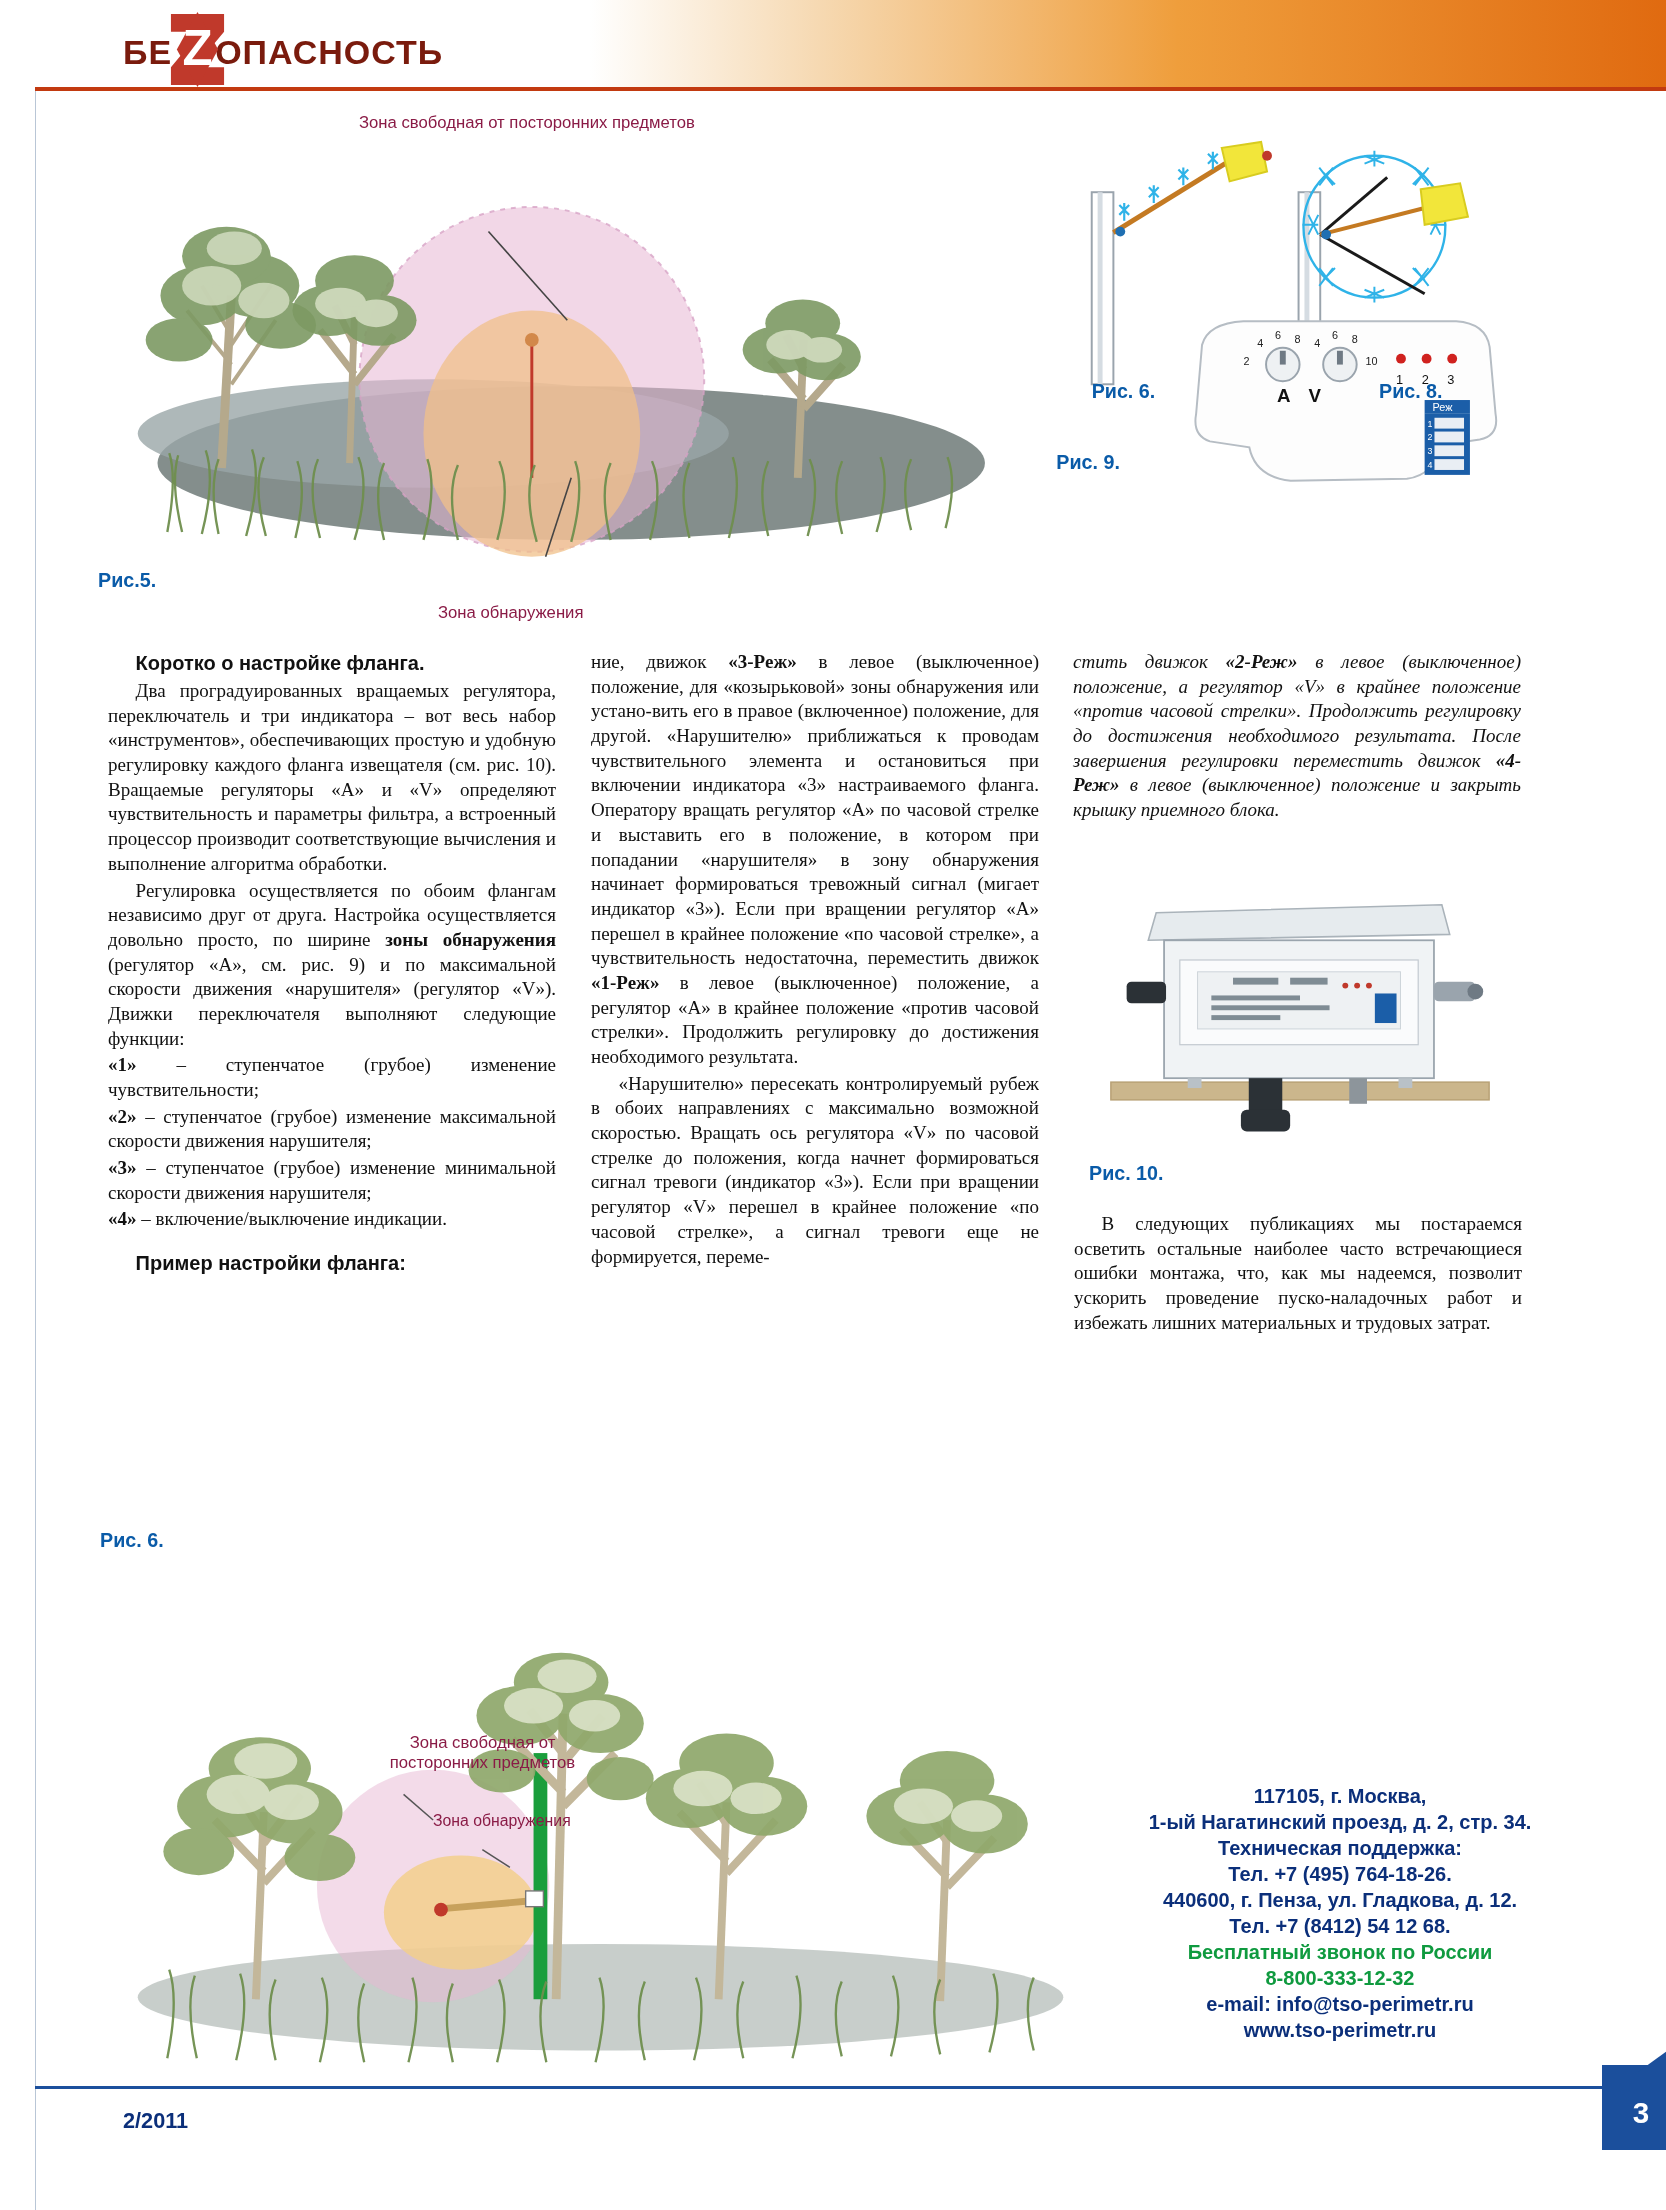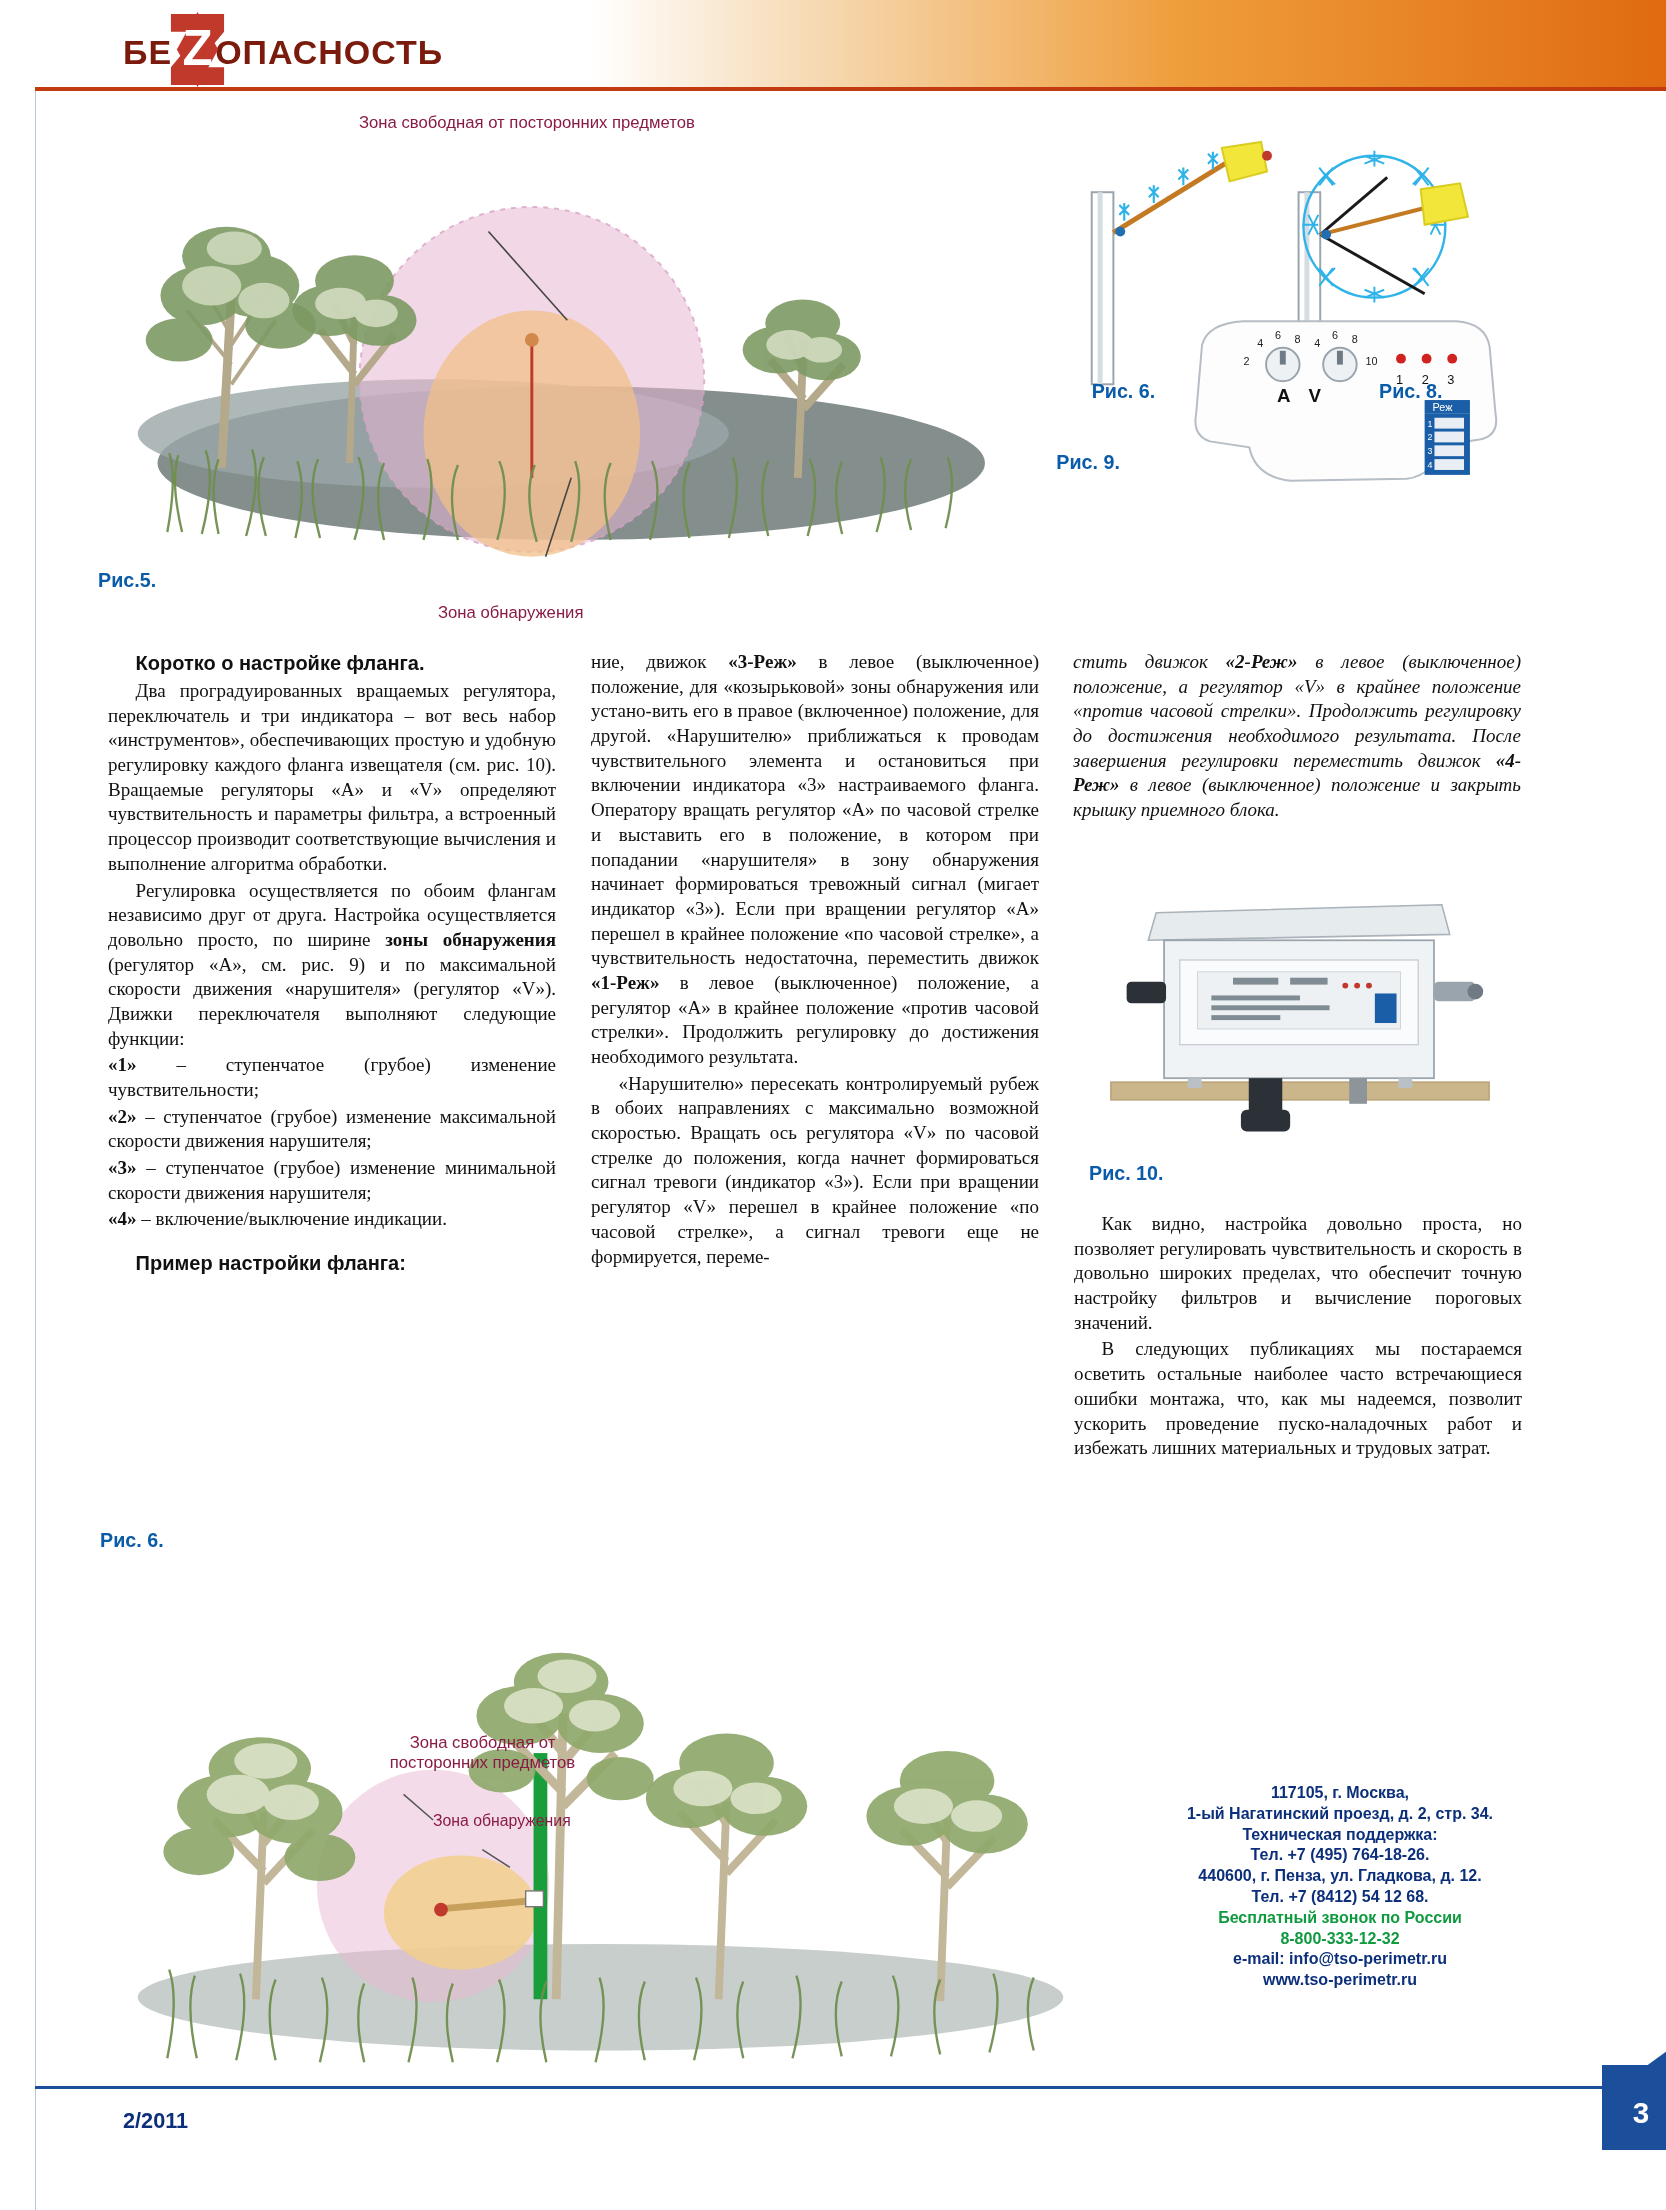--- a/index.html
+++ b/index.html
@@ -81,21 +81,21 @@
   .fig6{
     position:absolute;left:108px;top:1566px;width:985px;height:512px;text-align:center;
   }
   
   .brand{
     position:absolute;left:1207px;top:1571px;width:197px;height:187px;
     background:#0f9a3f;border:2px solid #0f7a33;
   }
   .contacts{
     position:absolute;left:1074px;top:1783px;width:532px;
-    text-align:center;font-size:16px;line-height:1.30;font-weight:bold;color:#0b2f7a;
+    text-align:center;font-size:20px;line-height:1.30;font-weight:bold;color:#0b2f7a;
     font-family:"Liberation Sans", sans-serif;
   }
   .contacts .green{color:#0f9a3f;}
   
   .footer-rule{
     position:absolute;left:35px;top:2086px;right:0;height:3px;background:#1b4f9c;
   }
   .footer-num-box{
     position:absolute;right:0;top:2065px;width:65px;height:85px;background:#1b4f9c;
   }
@@ -332,21 +332,20 @@
       <p>«Нарушителю» пересекать контролируемый рубеж в обоих направлениях с максимально возможной скоростью. Вращать ось регулятора «V» по часовой стрелке до положения, когда начнет формироваться сигнал тревоги (индикатор «3»). Если при вращении регулятор «V» перешел в крайнее положение «по часовой стрелке», а сигнал тревоги еще не формируется, переме-</p>
     </div>
 
     <div class="col c3">
       <p class="noind"><span>стить движок </span><b>«2-Реж»</b><span> в левое (выключенное) положение, а регулятор «V» в крайнее положение «против часовой стрелки». Продолжить регулировку до достижения необходимого результата. После завершения регулировки переместить движок </span><b>«4-Реж»</b><span> в левое (выключенное) положение и закрыть крышку приемного блока.</span></p>
     </div>
 
   </div>
 
   <div class="col" style="position:absolute;left:1074px;top:1212px;width:448px;font-style:normal;">
-    <p>Как видно, настройка довольно проста, но позволяет регулировать чувствительность и скорость в довольно широких пределах, что обеспечит точную настройку фильтров и вычисление пороговых значений.</p>
     <p>В следующих публикациях мы постараемся осветить остальные наиболее часто встречающиеся ошибки монтажа, что, как мы надеемся, позволит ускорить проведение пуско-наладочных работ и избежать лишних материальных и трудовых затрат.</p>
   </div>
 
   <div class="fig10">
     <svg width="394" height="276" viewBox="0 0 400 280">
       <rect x="0" y="0" width="400" height="280" fill="#ffffff"></rect>
 
       <rect x="8" y="198" width="384" height="18" fill="#cbb68c" stroke="#b8a175" stroke-width="1.5"></rect>
 
       <path d="M54 26 L344 18 L352 48 L46 54 Z" fill="#e6ebee" stroke="#aab3ba" stroke-width="1.6"></path>

